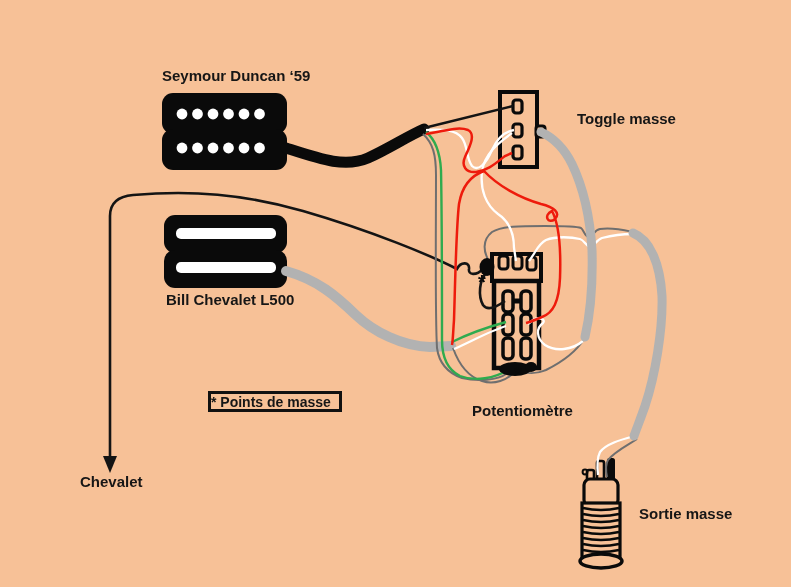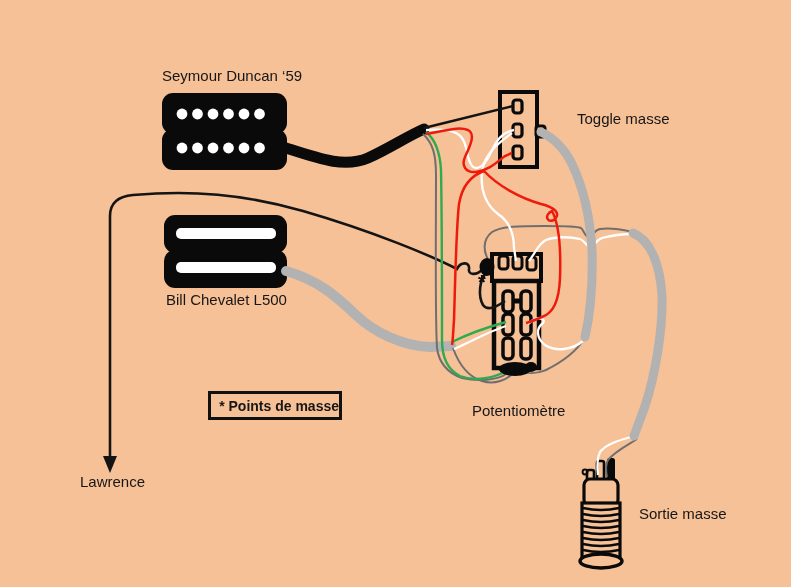--- a/index.html
+++ b/index.html
@@ -7,32 +7,32 @@
     position:relative;
     width:791px;height:587px;
     background:#f7c197;
     overflow:hidden;
     font-family:"Liberation Sans", sans-serif;
   }
   .stage svg{position:absolute;left:0;top:0;}
   .lbl{
     position:absolute;
     color:#161616;
-    font-weight:normal;
+    font-weight:bold;
     font-size:15px;
     white-space:nowrap;
     line-height:1.1;
   }
   .legend-box{
     position:absolute;
     left:208px;top:391px;
-    width:134px;height:29px;
+    width:134px;height:21px;
     border:3px solid #111;
     box-sizing:border-box;
-    display:flex;align-items:center;justify-content:flex-end;
+    display:flex;align-items:center;justify-content:flex-start;
     font-weight:bold;font-size:14px;color:#161616;
   }
   .star{
     position:absolute;
     color:#0a0a0a;
     font-weight:bold;
     font-size:20px;
     line-height:1;
   }
 </style>
@@ -167,21 +167,21 @@
       <ellipse cx="515" cy="369" rx="16" ry="7"></ellipse>
       <ellipse cx="531" cy="367" rx="6" ry="5"></ellipse>
     </g>
   </svg>
 
   <div class="lbl" style="left:162px;top:68px;">Seymour Duncan ‘59</div>
   <div class="lbl" style="left:577px;top:111px;">Toggle masse</div>
   <div class="lbl" style="left:166px;top:292px;">Bill Chevalet L500</div>
   <div class="lbl" style="left:472px;top:403px;">Potentiomètre</div>
   <div class="lbl" style="left:639px;top:506px;">Sortie masse</div>
-  <div class="lbl" style="left:80px;top:474px;">Lawrence</div>
+  <div class="lbl" style="left:80px;top:474px;">Chevalet</div>
 
   <div class="legend-box">
     <span>* Points de masse</span>
   </div>
 
   <span class="star" style="left:478px;top:272px;">*</span>
   <span class="star" style="left:514px;top:364px;">*</span>
 
 </div>
 

